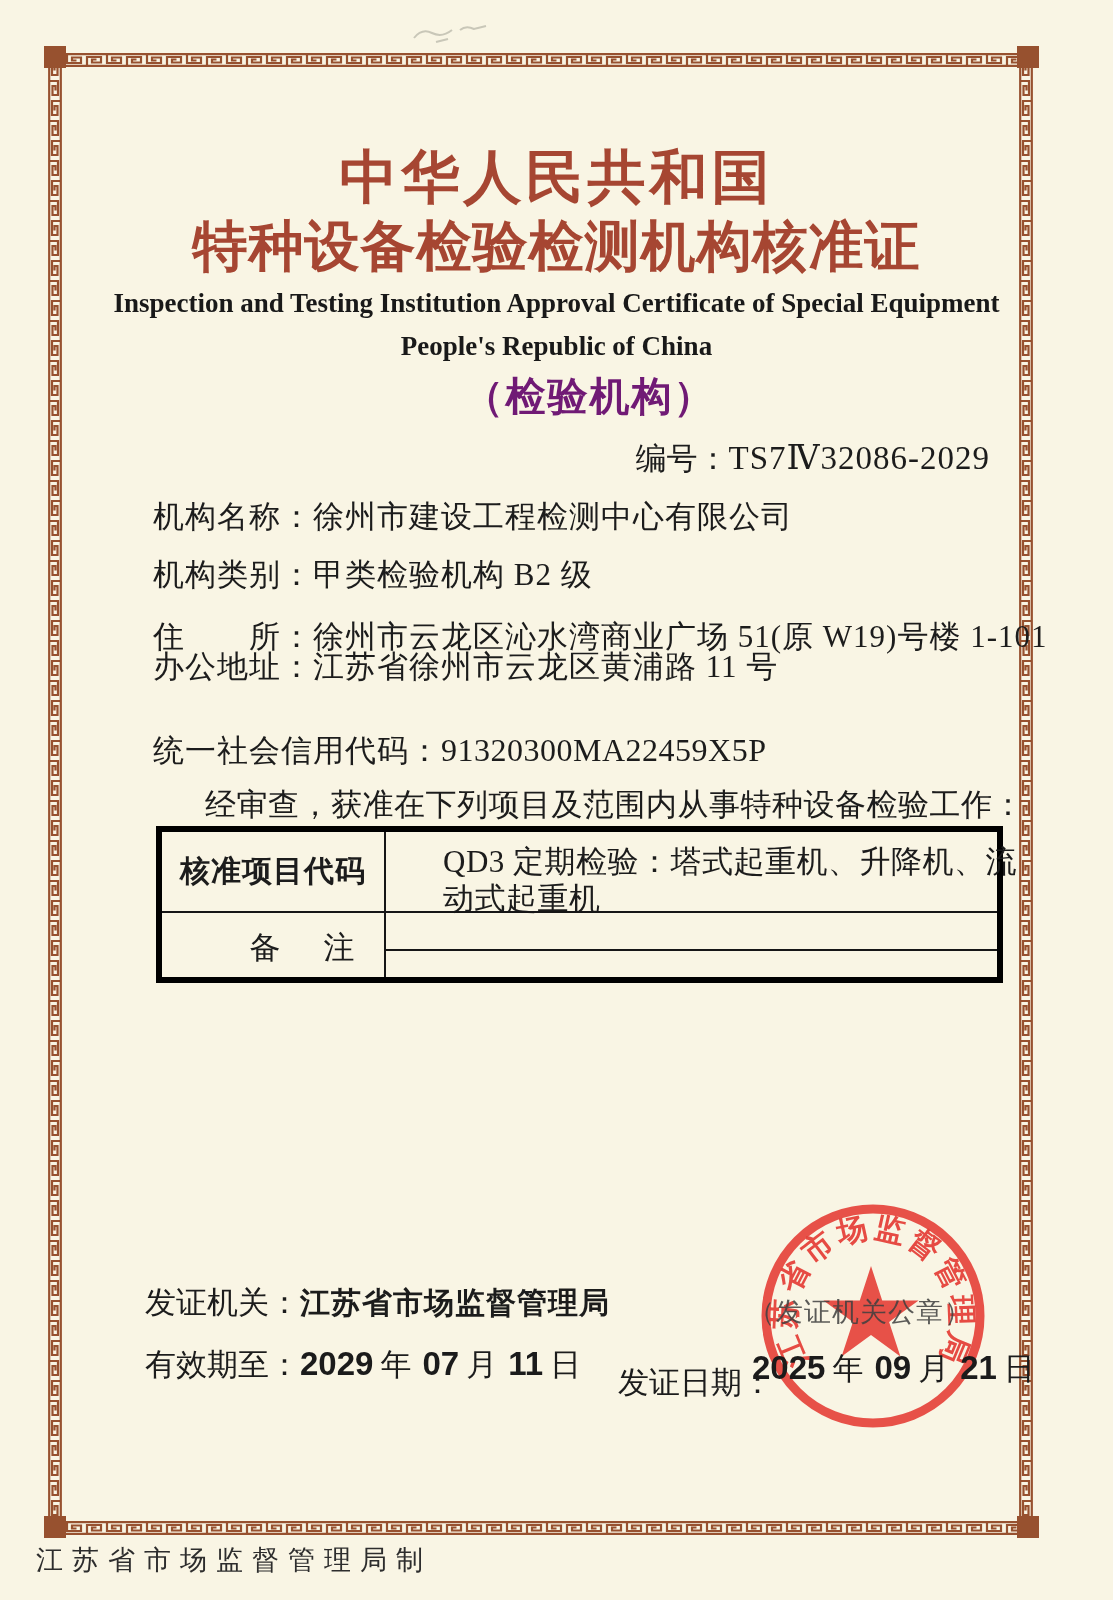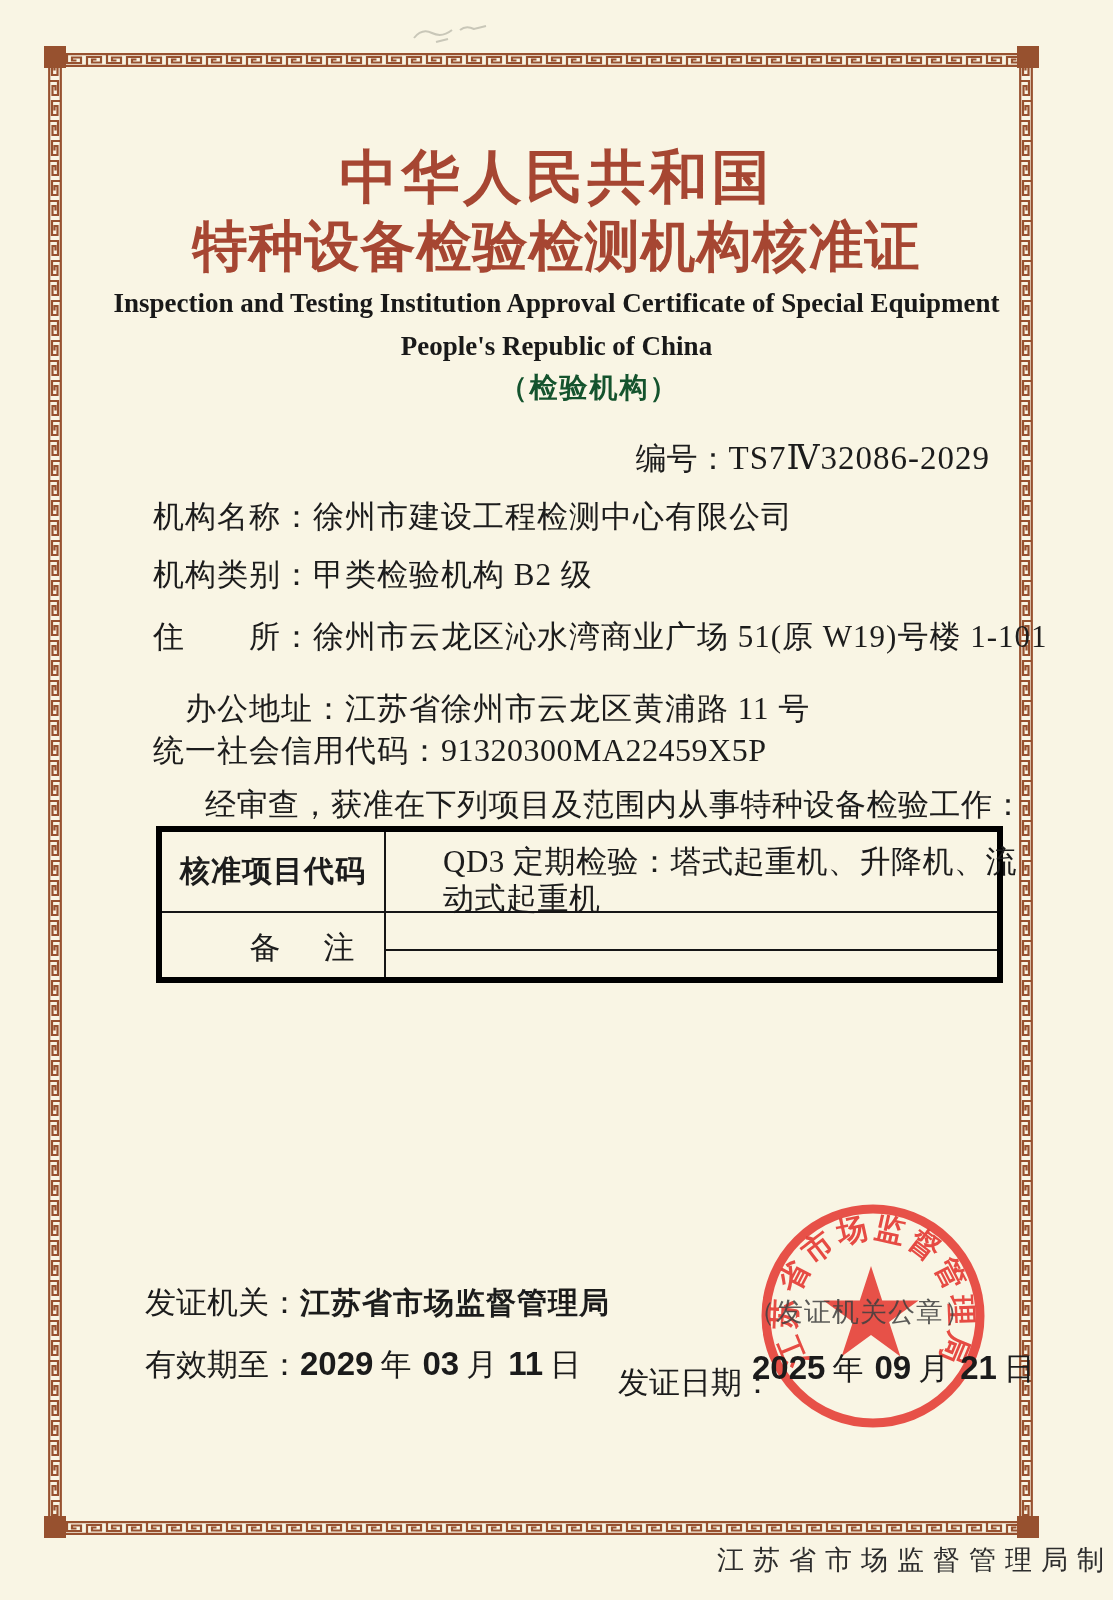--- a/index.html
+++ b/index.html
@@ -11,33 +11,33 @@
   }
   .abs{position:absolute;}
   
   .title-cn1{left:0;right:0;top:147px;text-align:center;font-size:58px;font-weight:bold;
     color:#a64632;letter-spacing:4px;line-height:62px;}
   .title-cn2{left:0;right:0;top:216px;text-align:center;font-size:55px;font-weight:bold;
     color:#a64632;letter-spacing:1px;line-height:62px;}
   .title-en{left:0;right:0;text-align:center;font-size:27px;font-weight:bold;line-height:30px;color:#191919;}
   .title-en.l1{top:288px;}
   .title-en.l2{top:331px;}
-  .org-type{left:0;right:0;top:369px;text-align:center;text-indent:66px;font-size:28px;font-weight:bold;
-    font-family:"Liberation Sans","DejaVu Sans",sans-serif;letter-spacing:2px;color:#14532d;}
+  .org-type{left:0;right:0;top:369px;text-align:center;text-indent:66px;font-size:40px;font-weight:bold;
+    font-family:"Liberation Sans","DejaVu Sans",sans-serif;letter-spacing:2px;color:#701a75;}
   
   .serial{top:439px;right:123px;font-size:31px;line-height:38px;}
   .serial .val{font-size:33px;letter-spacing:1px;}
   
   .field{left:153px;font-size:31px;line-height:38px;white-space:nowrap;}
   .field .lbl{letter-spacing:1px;}
   .field .val{letter-spacing:1px;}
   .f-name{top:498px;}
   .f-cat{top:556px;}
   .f-res{top:618px;}
-  .f-office{top:690px;margin-left:32px;}
+  .f-office{top:648px;}
   .f-credit{top:731px;}
   .f-credit .val{font-size:32px;letter-spacing:0.5px;}
   .approval{left:205px;top:786px;font-size:31px;line-height:38px;letter-spacing:0.5px;}
   
   .cert-table{left:156px;top:826px;width:847px;height:157px;border:6px solid #000000;box-sizing:border-box;}
   .cert-table .vline{position:absolute;left:222px;top:0;bottom:0;width:2px;background:#161616;}
   .cert-table .hline1{position:absolute;left:0;right:0;top:79px;height:2px;background:#161616;}
   .cert-table .hline2{position:absolute;left:224px;right:0;top:117px;height:2px;background:#161616;}
   .cell-h1{position:absolute;left:0;top:0;width:222px;height:79px;display:flex;align-items:center;
     justify-content:center;font-size:30px;font-weight:bold;letter-spacing:1px;}
@@ -55,21 +55,21 @@
   .issue-lbl{left:618px;top:1362px;font-size:31px;}
   .issue-val{left:752px;top:1348px;z-index:4;}
   .date-line .num{font-family:"Liberation Sans","DejaVu Sans",sans-serif;font-size:33px;
     font-weight:600;color:#1b1b1b;margin-right:7px;}
   .date-line .unit{margin-right:11px;}
   
   .stamp{left:753px;top:1196px;width:240px;height:240px;z-index:1;}
   .stamp-note{left:748px;top:1294px;width:250px;text-align:left;font-size:27px;color:#3f3f3f;
     opacity:0.85;letter-spacing:1px;z-index:3;}
   
-  .made-by{left:16px;right:0;top:1542px;text-align:right;font-size:27px;letter-spacing:9px;
+  .made-by{left:16px;right:0;top:1542px;text-align:left;font-size:27px;letter-spacing:9px;
     font-family:"Liberation Sans","DejaVu Sans",sans-serif;font-weight:500;color:#2d2d2d;padding-left:20px;}
   .frame-svg{left:0;top:0;z-index:0;}
   .smudge{left:408px;top:18px;z-index:0;}
   .content{position:absolute;inset:0;z-index:2;}
 </style>
 </head>
 <body>
 
 <svg class="abs frame-svg" id="frame-svg" width="1113" height="1600" viewBox="0 0 1113 1600">
   <defs>
@@ -258,21 +258,21 @@
     <div class="cell-c1">QD3 定期检验：塔式起重机、升降机、流动式起重机</div>
     <div class="cell-c2a"></div>
     <div class="cell-c2b"></div>
     <div class="vline"></div>
     <div class="hline1"></div>
     <div class="hline2"></div>
   </div>
 
   <div class="abs issuer"><span>发证机关：</span><span class="val">江苏省市场监督管理局</span></div>
 
-  <div class="abs date-line valid"><span>有效期至：</span><span class="num">2029</span><span class="unit">年</span><span class="num">03</span><span class="unit">月</span><span class="num">11</span><span class="unit">日</span></div>
+  <div class="abs date-line valid"><span>有效期至：</span><span class="num">2029</span><span class="unit">年</span><span class="num">07</span><span class="unit">月</span><span class="num">11</span><span class="unit">日</span></div>
 
   <div class="abs issue-lbl">发证日期：</div>
 
   <div class="abs date-line issue-val"><span class="num">2025</span><span class="unit">年</span><span class="num">09</span><span class="unit">月</span><span class="num">21</span><span class="unit">日</span></div>
 
   <div class="abs stamp-note">（发证机关公章）</div>
 
   <div class="abs made-by">江苏省市场监督管理局制</div>
 
 </div>

